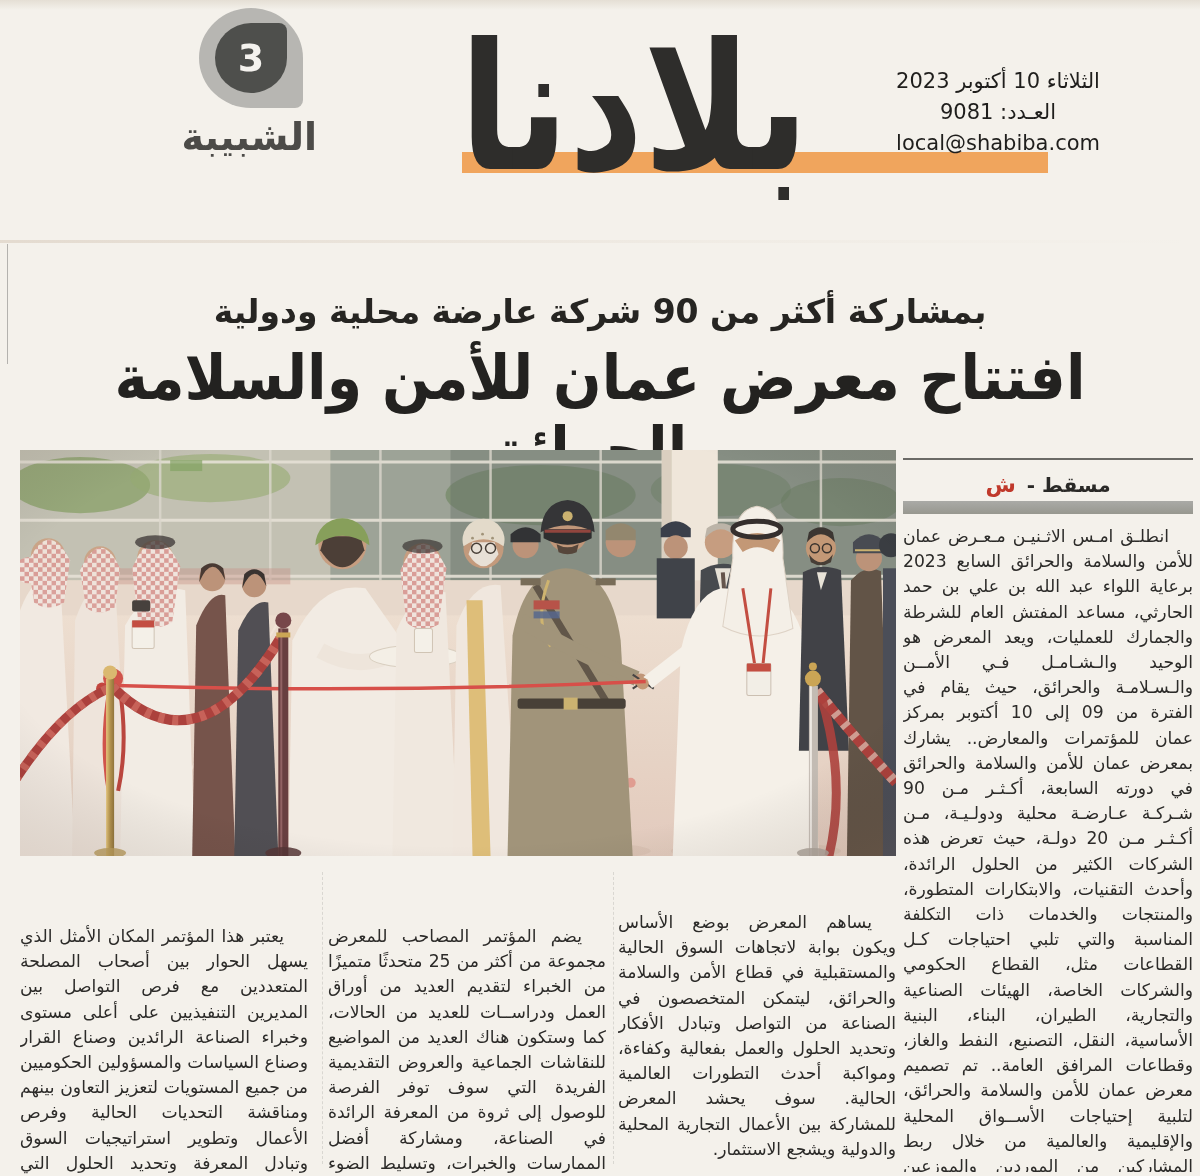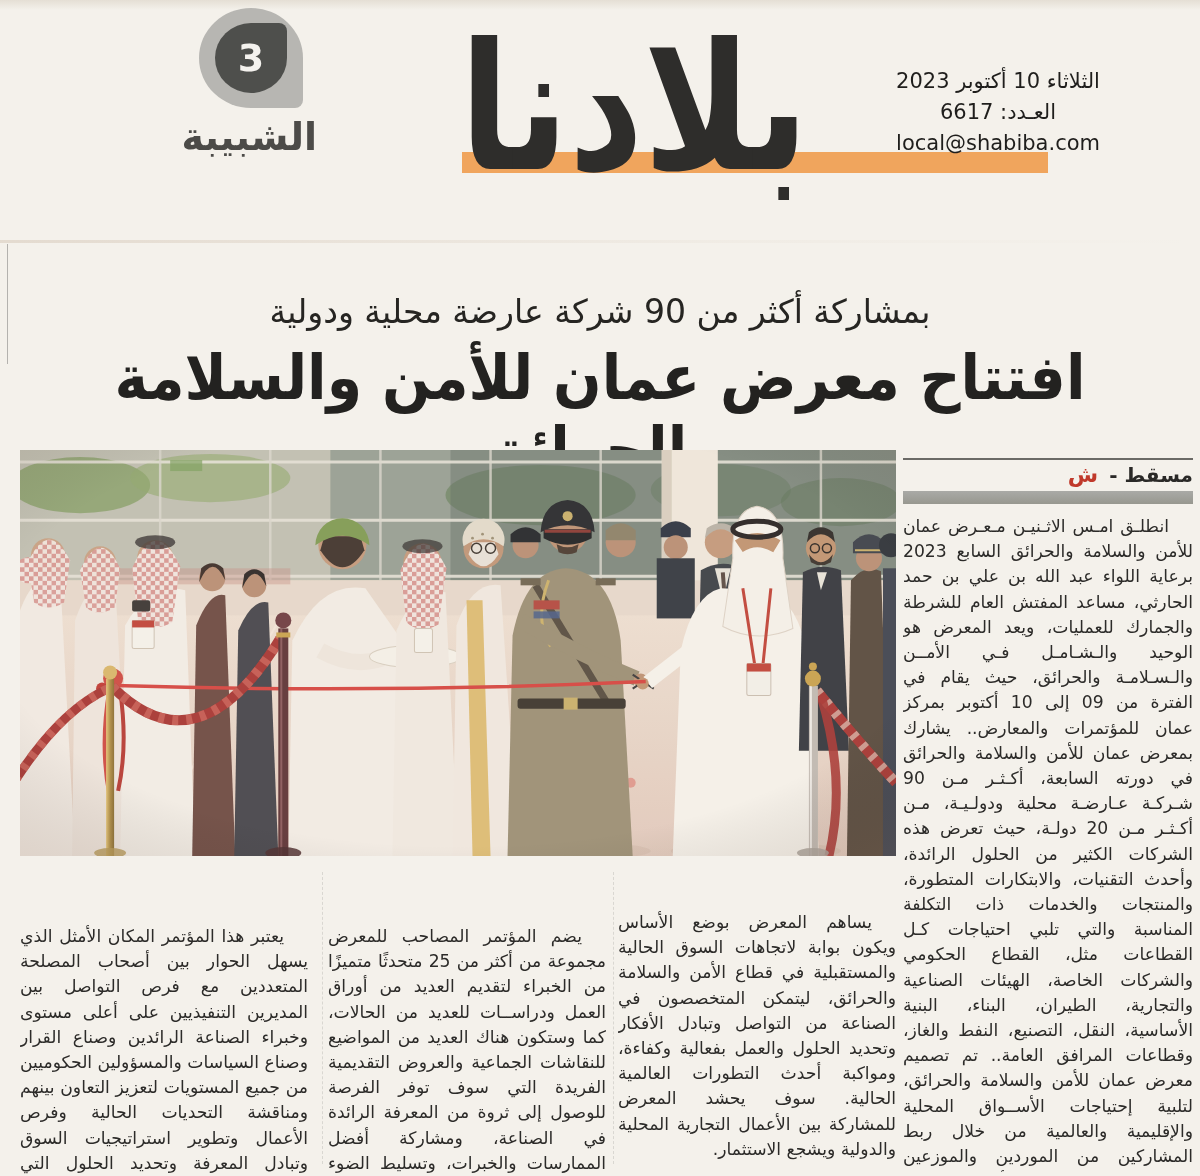--- a/index.html
+++ b/index.html
@@ -27,33 +27,33 @@
     transform:scale(.97,1.18);transform-origin:center top;letter-spacing:0;}
 
   .dateblock{position:absolute;right:100px;top:66px;text-align:center;direction:rtl;
     font-size:21px;line-height:31px;color:#1f1e1c;}
   .dateblock .email{direction:ltr;font-size:21px;}
 
   
   .tickstrip{position:absolute;left:18px;top:262px;width:1177px;height:23px;
     background:repeating-linear-gradient(90deg,#4746433 0,#474643 2.5px,rgba(0,0,0,0) 2.5px,rgba(0,0,0,0) 7.5px);}
   .kicker{position:absolute;left:0;top:292px;width:1200px;text-align:center;
-    font-size:33px;font-weight:normal;color:#262522;}
+    font-size:33px;font-weight:bold;color:#262522;}
   .headline{position:absolute;left:0;top:342px;width:1200px;margin:0;text-align:center;
     font-size:57px;font-weight:bold;color:#232220;transform:scaleY(1.08);transform-origin:center top;}
 
   
   .photo{position:absolute;left:20px;top:450px;width:876px;height:406px;margin:0;
     background:#e9dccf;overflow:hidden;}
   .photo svg{display:block;width:100%;height:100%;}
 
   
   .col-main{position:absolute;left:903px;top:450px;width:290px;height:722px;overflow:hidden;}
   .col-rule{height:2px;background:#6b6a66;margin-top:8px;}
-  .byline{margin-top:2px;font-size:20px;font-weight:bold;color:#2a2927;text-align:right;line-height:26px;}
+  .byline{margin-top:12px;font-size:20px;font-weight:bold;color:#2a2927;text-align:center;line-height:26px;}
   .byline .mark{color:#c0392b;font-weight:bold;font-size:22px;padding-right:4px;}
   .graybar{height:13px;background:linear-gradient(180deg,#aaaaa6,#97978f);margin-top:3px;}
   p.body{margin:10px 0 0 0;font-size:17.2px;line-height:25.2px;text-align:justify;
     direction:rtl;color:#2c2b29;}
   p.indent{text-indent:24px;}
   .bcol{position:absolute;top:910px;height:312px;overflow:hidden;}
   .bcol-a{left:618px;width:278px;}
   .bcol-b{left:328px;width:278px;}
   .bcol-c{left:20px;width:288px;}
   .gutter{position:absolute;top:872px;height:292px;width:0;border-left:1px dashed rgba(60,60,60,.14);}
@@ -75,21 +75,21 @@
         </div>
       </div>
       <div class="paper-name">الشبيبة</div>
     </div>
 
     <div class="orange-bar"></div>
     <div class="masthead">بلادنا</div>
 
     <div class="dateblock">
       <div>الثلاثاء 10 أكتوبر 2023</div>
-      <div>العـدد: 6617</div>
+      <div>العـدد: 9081</div>
       <div class="email">local@shabiba.com</div>
     </div>
   </header>
 
   <div class="tickstrip"></div>
 
   <div class="kicker">بمشاركة أكثر من 90 شركة عارضة محلية ودولية</div>
   <h1 class="headline">افتتاح معرض عمان للأمن والسلامة والحرائق</h1>
 
   <figure class="photo">

